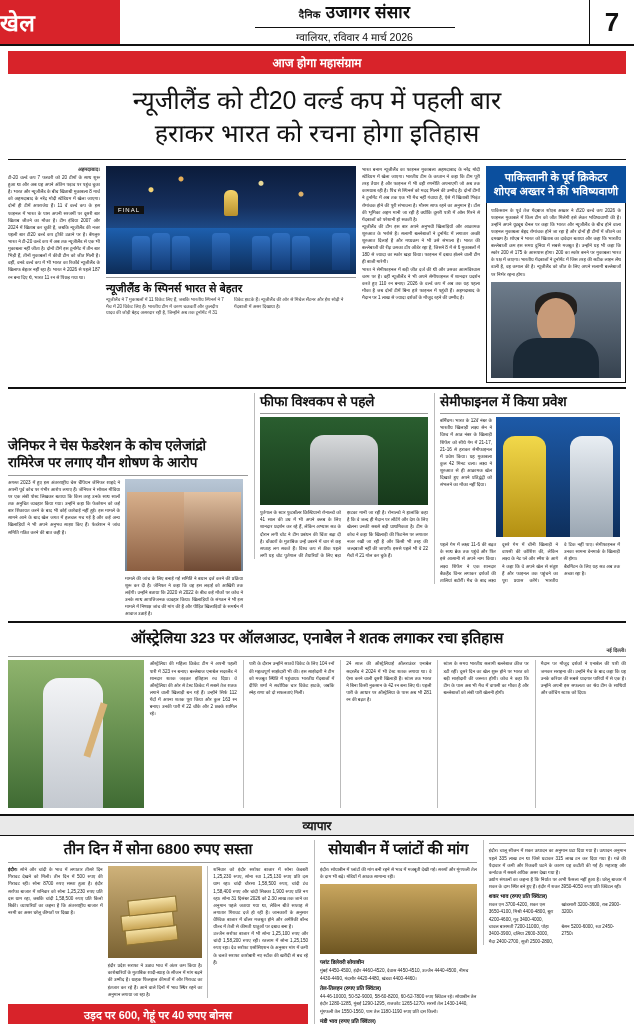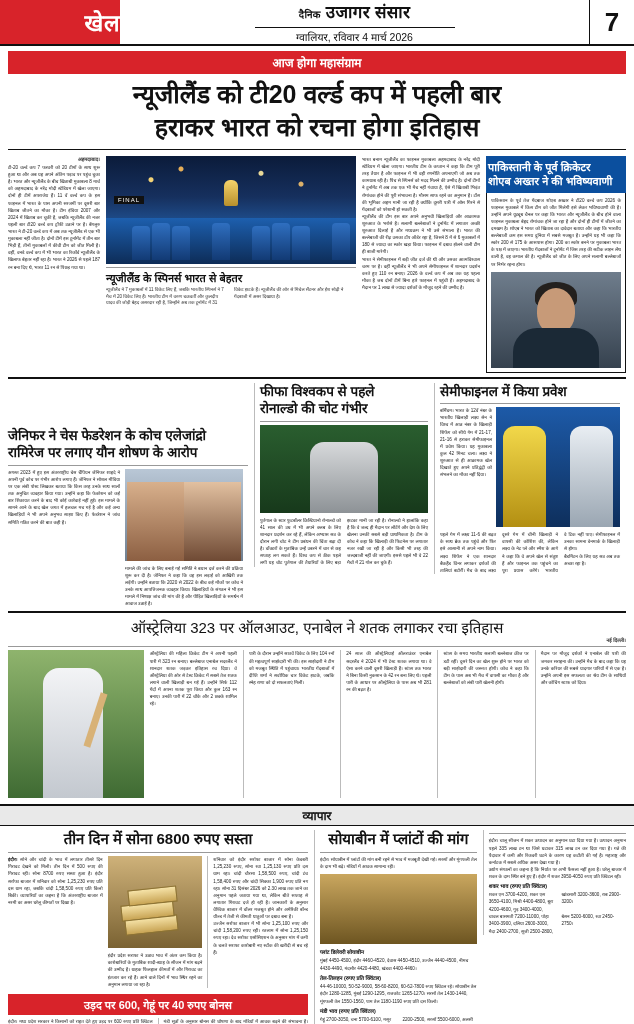--- a/index.html
+++ b/index.html
@@ -1,38 +1,38 @@
 <!DOCTYPE html>
 <html><head>
 <meta charset="utf-8">
 <style>
   html,body{margin:0;padding:0;background:#fff;}
   body{width:634px;height:1024px;font-family:"Liberation Sans",sans-serif;color:#111;}
   .page{position:relative;width:634px;height:1024px;overflow:hidden;background:#fff;}
 
   
   .masthead{display:flex;align-items:stretch;height:44px;border-bottom:2px solid #111;}
-  .mh-left{width:120px;background:#d8232a;color:#fff;display:flex;align-items:center;justify-content:flex-end;}
+  .mh-left{width:120px;background:#d8232a;color:#fff;display:flex;align-items:center;justify-content:flex-start;}
   .mh-left .kicker{font-size:23px;font-weight:bold;letter-spacing:.5px;}
   .mh-mid{flex:1;display:flex;flex-direction:column;align-items:center;justify-content:center;}
   .mh-mid .brand{font-size:17px;font-weight:bold;letter-spacing:.3px;}
   .mh-mid .brand .small{font-size:10px;font-weight:bold;}
   .mh-mid .dateline{font-size:10.5px;margin-top:4px;border-top:1px solid #111;padding-top:2px;width:200px;text-align:center;}
   .mh-right{width:44px;border-left:1px solid #111;display:flex;align-items:center;justify-content:center;font-size:26px;font-weight:bold;}
 
   
   .redbar{background:#d8232a;color:#fff;text-align:center;font-size:12px;font-weight:bold;padding:3px 0;margin:5px 0 4px;}
   .rule{height:2px;background:#111;margin:4px 0;}
   .thinrule{height:1px;background:#999;margin:3px 0;}
   .body-text{font-size:4.6px;line-height:1.55;text-align:justify;color:#222;}
   .byline{font-size:5px;font-weight:bold;text-align:right;color:#333;margin-bottom:2px;}
 
   
   .lead{padding:0 8px;}
-  .lead h1{margin:0;text-align:center;font-size:25px;line-height:1.3;font-weight:bold;}
+  .lead h1{margin:10px;text-align:center;font-size:25px;line-height:1.3;font-weight:normal;}
   .lead .h1b{display:block;}
   .lead-rule{height:1px;background:#111;margin:6px 0 6px;}
 
   .lead-cols{display:flex;gap:6px;padding:0 8px;}
   .col-a{width:92px;}
   .col-photo{width:250px;}
   .col-c{width:118px;}
   .col-right{width:140px;}
 
   
@@ -47,21 +47,21 @@
   .ph-cricket .stage{position:absolute;left:0;right:0;bottom:0;height:46px;background:linear-gradient(180deg,#1d5fae,#0d2c57);}
   .ph-cricket .team{position:absolute;bottom:4px;left:6px;right:6px;height:40px;display:flex;gap:2px;align-items:flex-end;}
   .ph-cricket .team i{flex:1;background:linear-gradient(180deg,#2f6fc0,#123a74);border-radius:4px 4px 0 0;display:block;}
   .ph-cricket .team i:nth-child(2n){height:86%;}
   .ph-cricket .team i:nth-child(3n){height:92%;}
   .ph-cricket .final{position:absolute;left:8px;top:40px;background:#111;color:#fff;font-size:6px;padding:1px 4px;letter-spacing:1px;}
   .ph-cricket .trophy{position:absolute;left:50%;top:24px;width:14px;height:26px;margin-left:-7px;background:linear-gradient(180deg,#f5d36b,#b8902c);border-radius:6px 6px 2px 2px;}
 
   
   .boxed{border:1px solid #111;padding:4px;}
-  .box-head{background:#0b4f9e;color:#fff;font-weight:bold;font-size:11px;line-height:1.3;padding:4px 2px;}
+  .box-head{background:#0b4f9e;color:#fff;text-align:center;font-weight:bold;font-size:11px;line-height:1.3;padding:4px 2px;}
   .ph-person{height:96px;background:linear-gradient(180deg,#6f7d8c,#36424f);position:relative;overflow:hidden;}
   .ph-person .head{position:absolute;left:50%;top:16px;width:38px;height:46px;margin-left:-19px;background:#c79a78;border-radius:50% 50% 45% 45%;}
   .ph-person .hair{position:absolute;left:50%;top:10px;width:42px;height:26px;margin-left:-21px;background:#23201e;border-radius:50% 50% 30% 30%;}
   .ph-person .torso{position:absolute;left:50%;bottom:0;width:86px;height:40px;margin-left:-43px;background:#1b2936;border-radius:24px 24px 0 0;}
 
   
   .row3{display:flex;gap:6px;padding:0 8px;align-items:flex-start;}
   .f1{width:240px;margin-top:44px;}
   .f2{width:168px;}
   .f3{width:180px;}
@@ -69,21 +69,21 @@
   .ph-chess{height:92px;background:linear-gradient(180deg,#b9c7d6,#6f7f90);position:relative;overflow:hidden;}
   .ph-chess .f{position:absolute;bottom:0;width:48%;height:86%;background:linear-gradient(180deg,#d8b08c,#8c5f42);}
   .ph-chess .f.l{left:2%;} .ph-chess .f.r{right:2%;background:linear-gradient(180deg,#e2c0a0,#6f4a34);}
   .ph-ronaldo{height:88px;background:linear-gradient(180deg,#2a5e2f,#17391b);position:relative;overflow:hidden;}
   .ph-ronaldo .p{position:absolute;bottom:0;left:30%;width:40%;height:80%;background:linear-gradient(180deg,#d7d9db,#8d9296);border-radius:14px 14px 0 0;}
   .ph-badminton{height:120px;background:linear-gradient(180deg,#1d5aa8,#0e2f5c);position:relative;overflow:hidden;}
   .ph-badminton .p{position:absolute;bottom:0;width:34%;height:84%;background:linear-gradient(180deg,#f2d84a,#b38f12);border-radius:12px 12px 0 0;}
   .ph-badminton .p.l{left:6%;} .ph-badminton .p.r{right:6%;background:linear-gradient(180deg,#e9eef3,#9aa6b2);}
 
   
-  .aus-head{font-size:15px;font-weight:normal;text-align:center;}
+  .aus-head{font-size:15px;font-weight:bold;text-align:center;}
   .ph-bat{height:148px;background:linear-gradient(180deg,#8fb46d,#3f6b33);position:relative;overflow:hidden;}
   .ph-bat .pl{position:absolute;left:26%;bottom:0;width:44%;height:88%;background:linear-gradient(180deg,#f3f4f6,#c3c8cf);border-radius:16px 16px 0 0;}
   .ph-bat .bat{position:absolute;left:62%;bottom:34%;width:7px;height:56px;background:#d8b277;transform:rotate(18deg);}
 
   
   .section-band{background:#e9e9e9;border-top:2px solid #111;border-bottom:1px solid #111;text-align:center;font-weight:bold;font-size:12px;padding:1px 0;margin-top:6px;}
   .v-head{font-size:15px;font-weight:bold;text-align:center;line-height:1.25;}
   .ph-gold{height:92px;background:linear-gradient(180deg,#cfb27a,#7a6232);position:relative;overflow:hidden;}
   .ph-gold .bar{position:absolute;background:linear-gradient(180deg,#f6e3a8,#c8a454);border:1px solid #8d7333;}
   .ph-gold .b1{left:18%;bottom:16%;width:54%;height:14px;transform:rotate(-6deg);}
@@ -207,21 +207,20 @@
             <div class="f r"></div>
           </div>
           <div class="body-text mt4">मामले की जांच के लिए बनाई गई समिति ने बयान दर्ज करने की प्रक्रिया शुरू कर दी है। जेनिफर ने कहा कि वह इस लड़ाई को आखिरी तक लड़ेंगी। उन्होंने बताया कि 2020 से 2022 के बीच कई मौकों पर कोच ने उनके साथ आपत्तिजनक व्यवहार किया। खिलाड़ियों के संगठन ने भी इस मामले में निष्पक्ष जांच की मांग की है और पीड़ित खिलाड़ियों के समर्थन में आवाज उठाई है।</div>
         </div>
       </div>
     </div>
 
     <div class="f2 vline">
       <div class="feat-h">
         <div>फीफा विश्वकप से पहले</div>
-        <div>रोनाल्डो की चोट गंभीर</div>
       </div>
       <div class="thinrule"></div>
       <div class="photo ph-ronaldo">
         <div class="p"></div>
       </div>
       <div class="body-text mt4 cols2">पुर्तगाल के स्टार फुटबॉलर क्रिस्टियानो रोनाल्डो को 41 साल की उम्र में भी अपने क्लब के लिए शानदार प्रदर्शन कर रहे हैं, लेकिन अभ्यास सत्र के दौरान लगी चोट ने टीम प्रबंधन की चिंता बढ़ा दी है। डॉक्टरों के मुताबिक उन्हें उबरने में चार से छह सप्ताह लग सकते हैं। विश्व कप से ठीक पहले लगी यह चोट पुर्तगाल की तैयारियों के लिए बड़ा झटका मानी जा रही है। रोनाल्डो ने हालांकि कहा है कि वे जल्द ही मैदान पर लौटेंगे और देश के लिए खेलना उनकी सबसे बड़ी प्राथमिकता है। टीम के कोच ने कहा कि खिलाड़ी की फिटनेस पर लगातार नजर रखी जा रही है और किसी भी तरह की जल्दबाजी नहीं की जाएगी। इससे पहले भी वे 22 मैचों में 21 गोल कर चुके हैं।</div>
     </div>
 
     <div class="f3 vline">
       <div class="feat-h">

